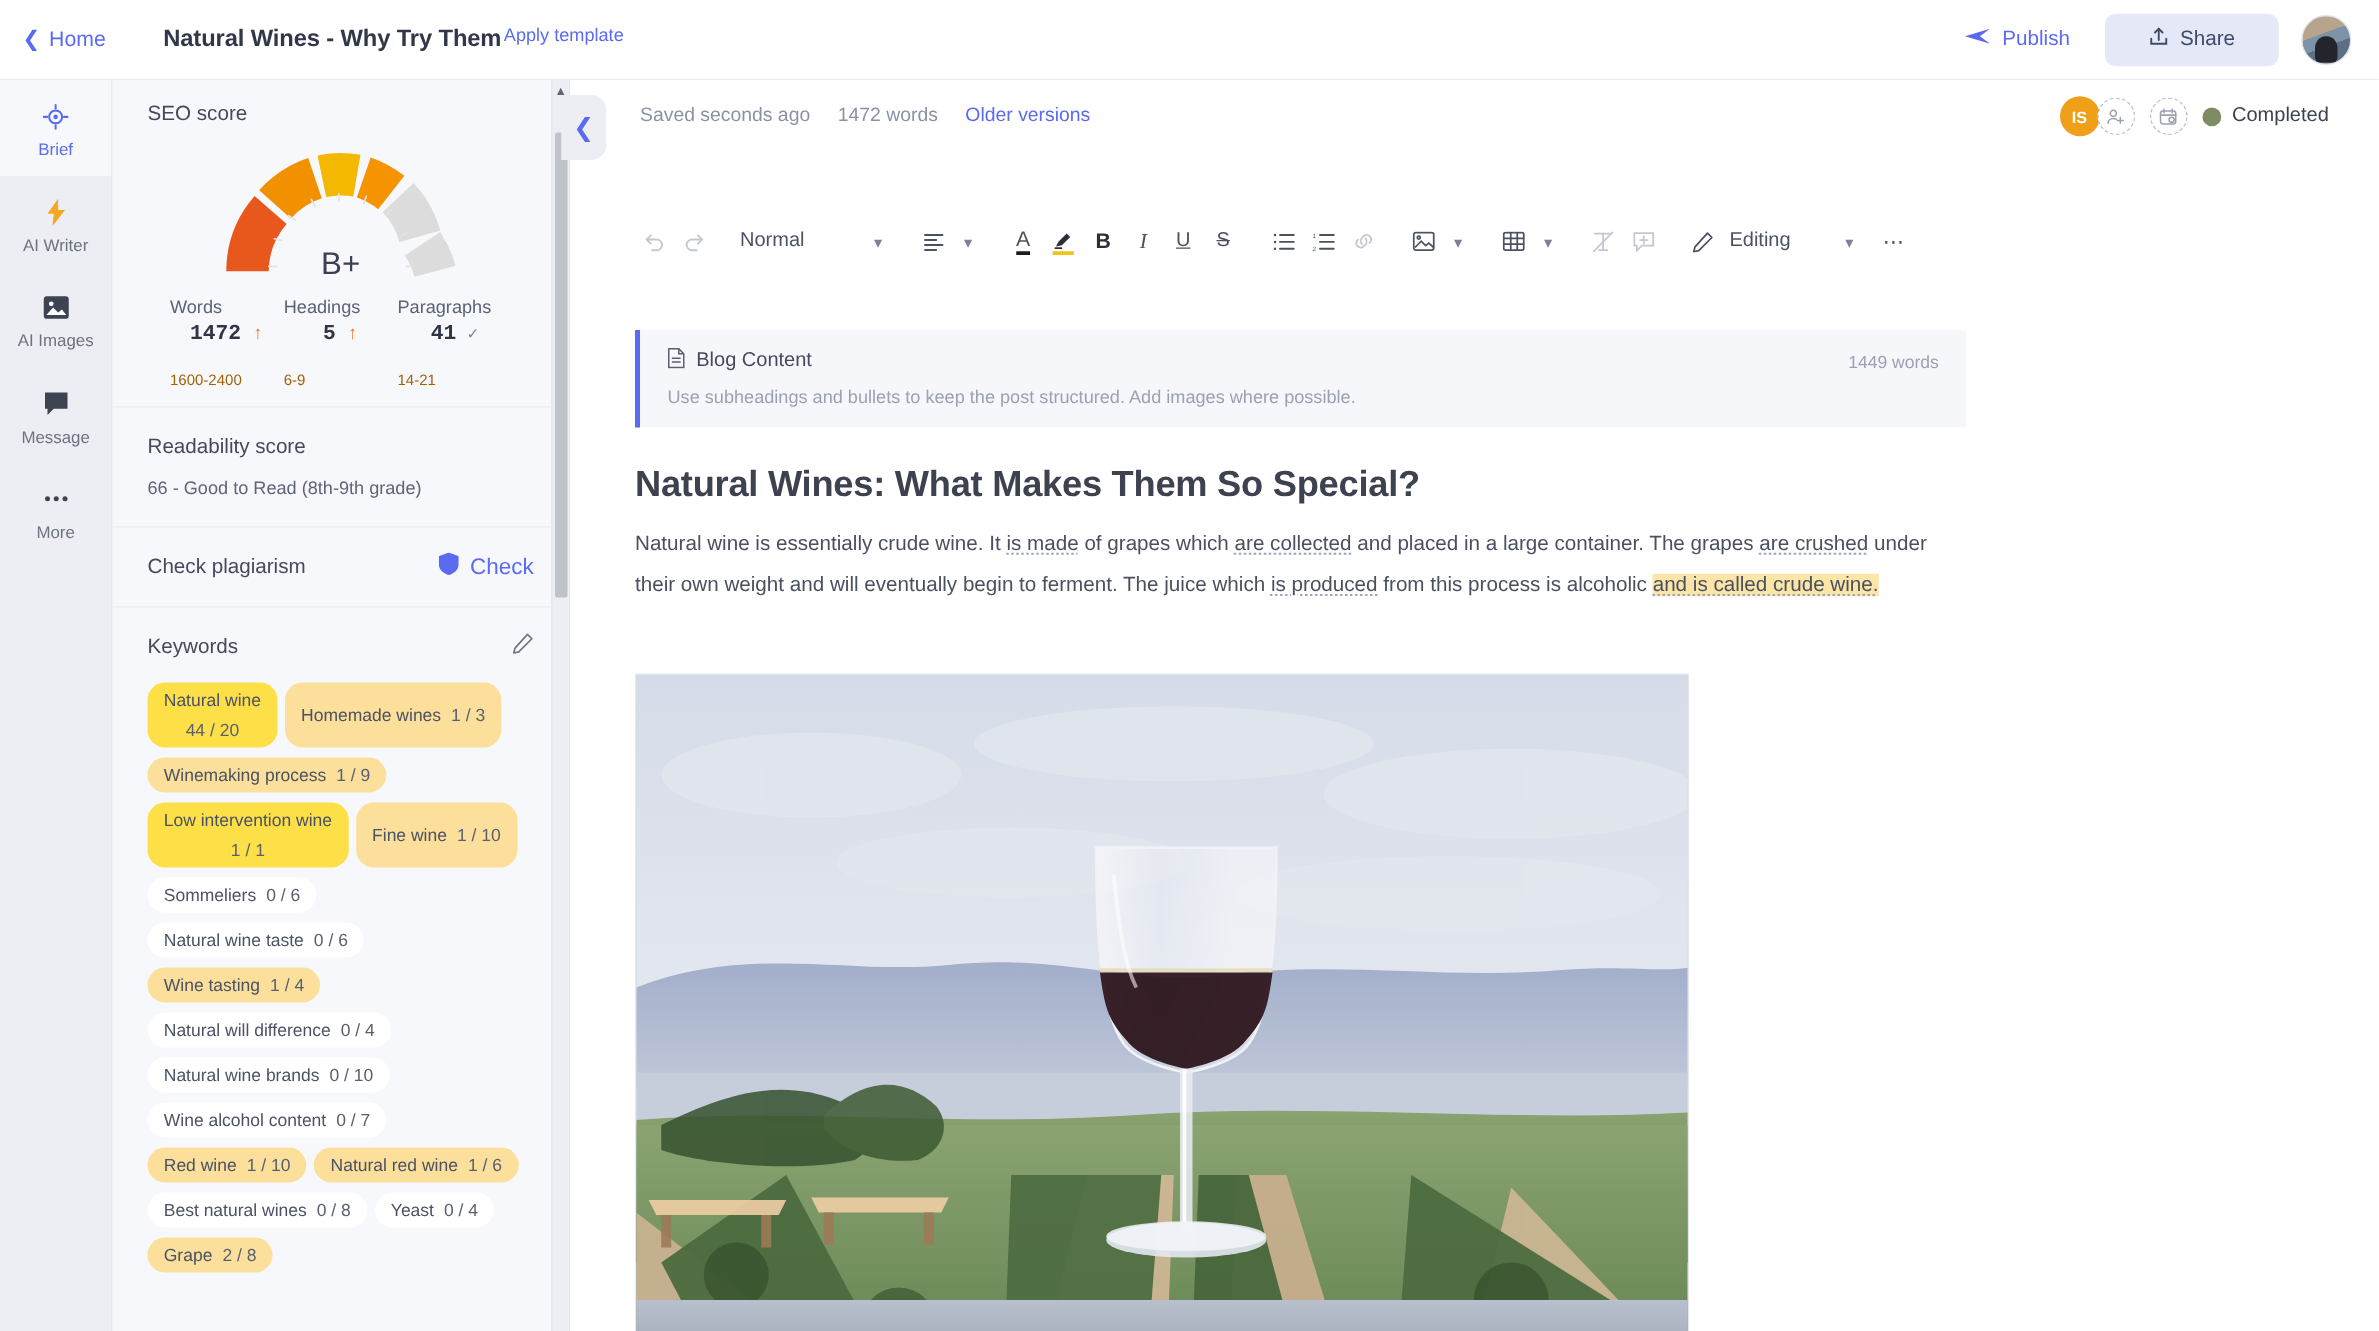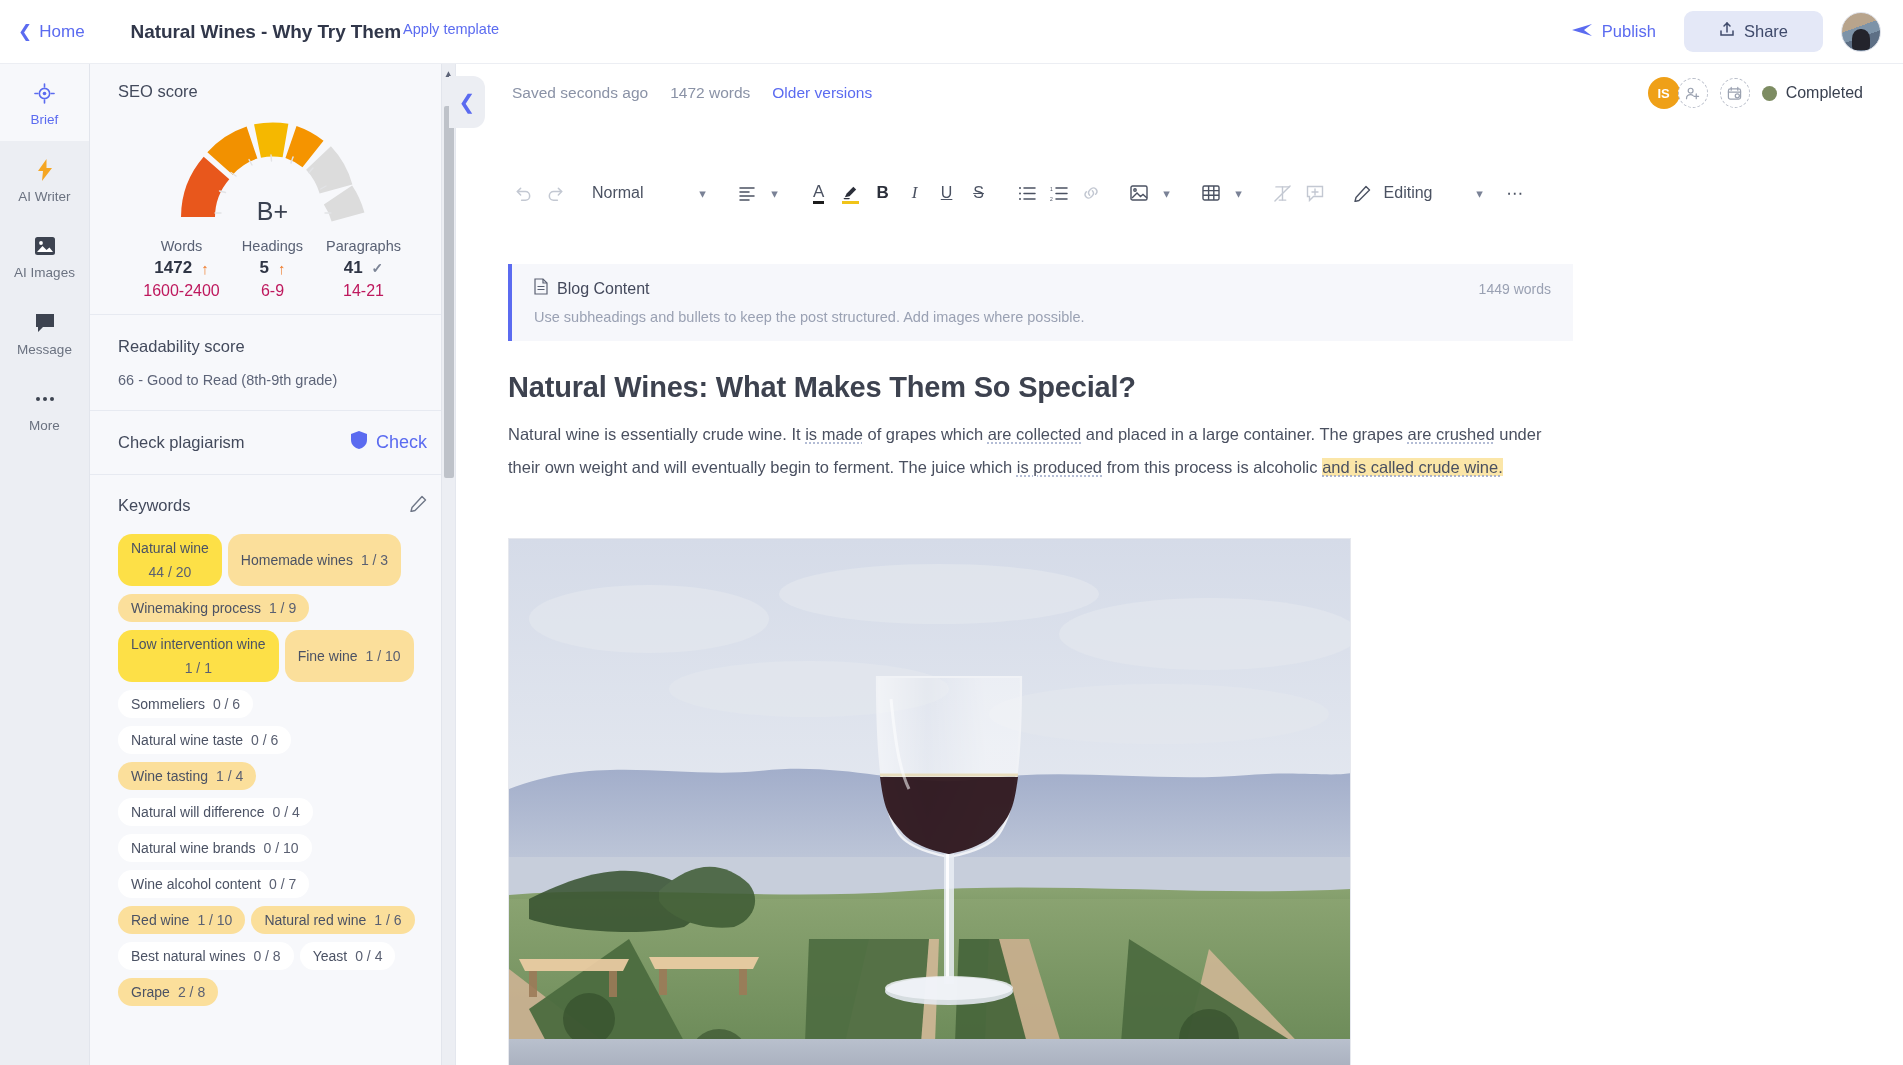--- a/index.html
+++ b/index.html
@@ -79,24 +79,24 @@
   .panel-sec + .panel-sec { border-top: 1px solid #e7eaf1; }
   .sec-title { font-size: 16.5px; color: #434a5c; font-weight: 400; }
 
   
   .gauge-wrap { position: relative; height: 125px; margin-top: 8px; display: flex; justify-content: center; }
   .gauge-grade {
     position: absolute; left: 0; right: 0; bottom: 8px; text-align: center;
     font-size: 25px; color: #3a4150; font-weight: 400;
   }
   .stats { display: flex; justify-content: space-between; padding: 0 18px; margin-top: 4px; }
-  .stat { text-align: center; flex: 1; }
+  .stat { flex: 1; }
   .stat-name { font-size: 14.5px; color: #5a6275; }
-  .stat-val { font-size: 17px; color: #2f3545; font-weight: 700; margin-top: 4px; display: flex; align-items: center; justify-content: center; gap: 9px; }
-  .stat-range { font-size: 16px; color: #be185d; margin-top: 4px; }
+  .stat-val { font-size: 17px; color: #2f3545; font-weight: 700; margin-top: 4px; display: flex; align-items: center; justify-content: center; gap: 9px; font-family: Liberation Mono, monospace; }
+  .stat-range { font-size: 12px; color: #a16207; margin-top: 20px; }
   .arrow-up { color: #ef7d2e; font-size: 15px; font-weight: 400; }
   .check-mk { color: #7c8496; font-size: 14px; }
 
   .readability-val { font-size: 14.5px; color: #5d6478; margin-top: 16px; }
 
   .plag-row { display: flex; align-items: center; justify-content: space-between; }
   .plag-check { display: flex; align-items: center; gap: 9px; color: #5b6bf0; font-size: 18px; cursor: pointer; }
 
   .kw-head { display: flex; align-items: center; justify-content: space-between; }
   .kw-edit { cursor: pointer; }

